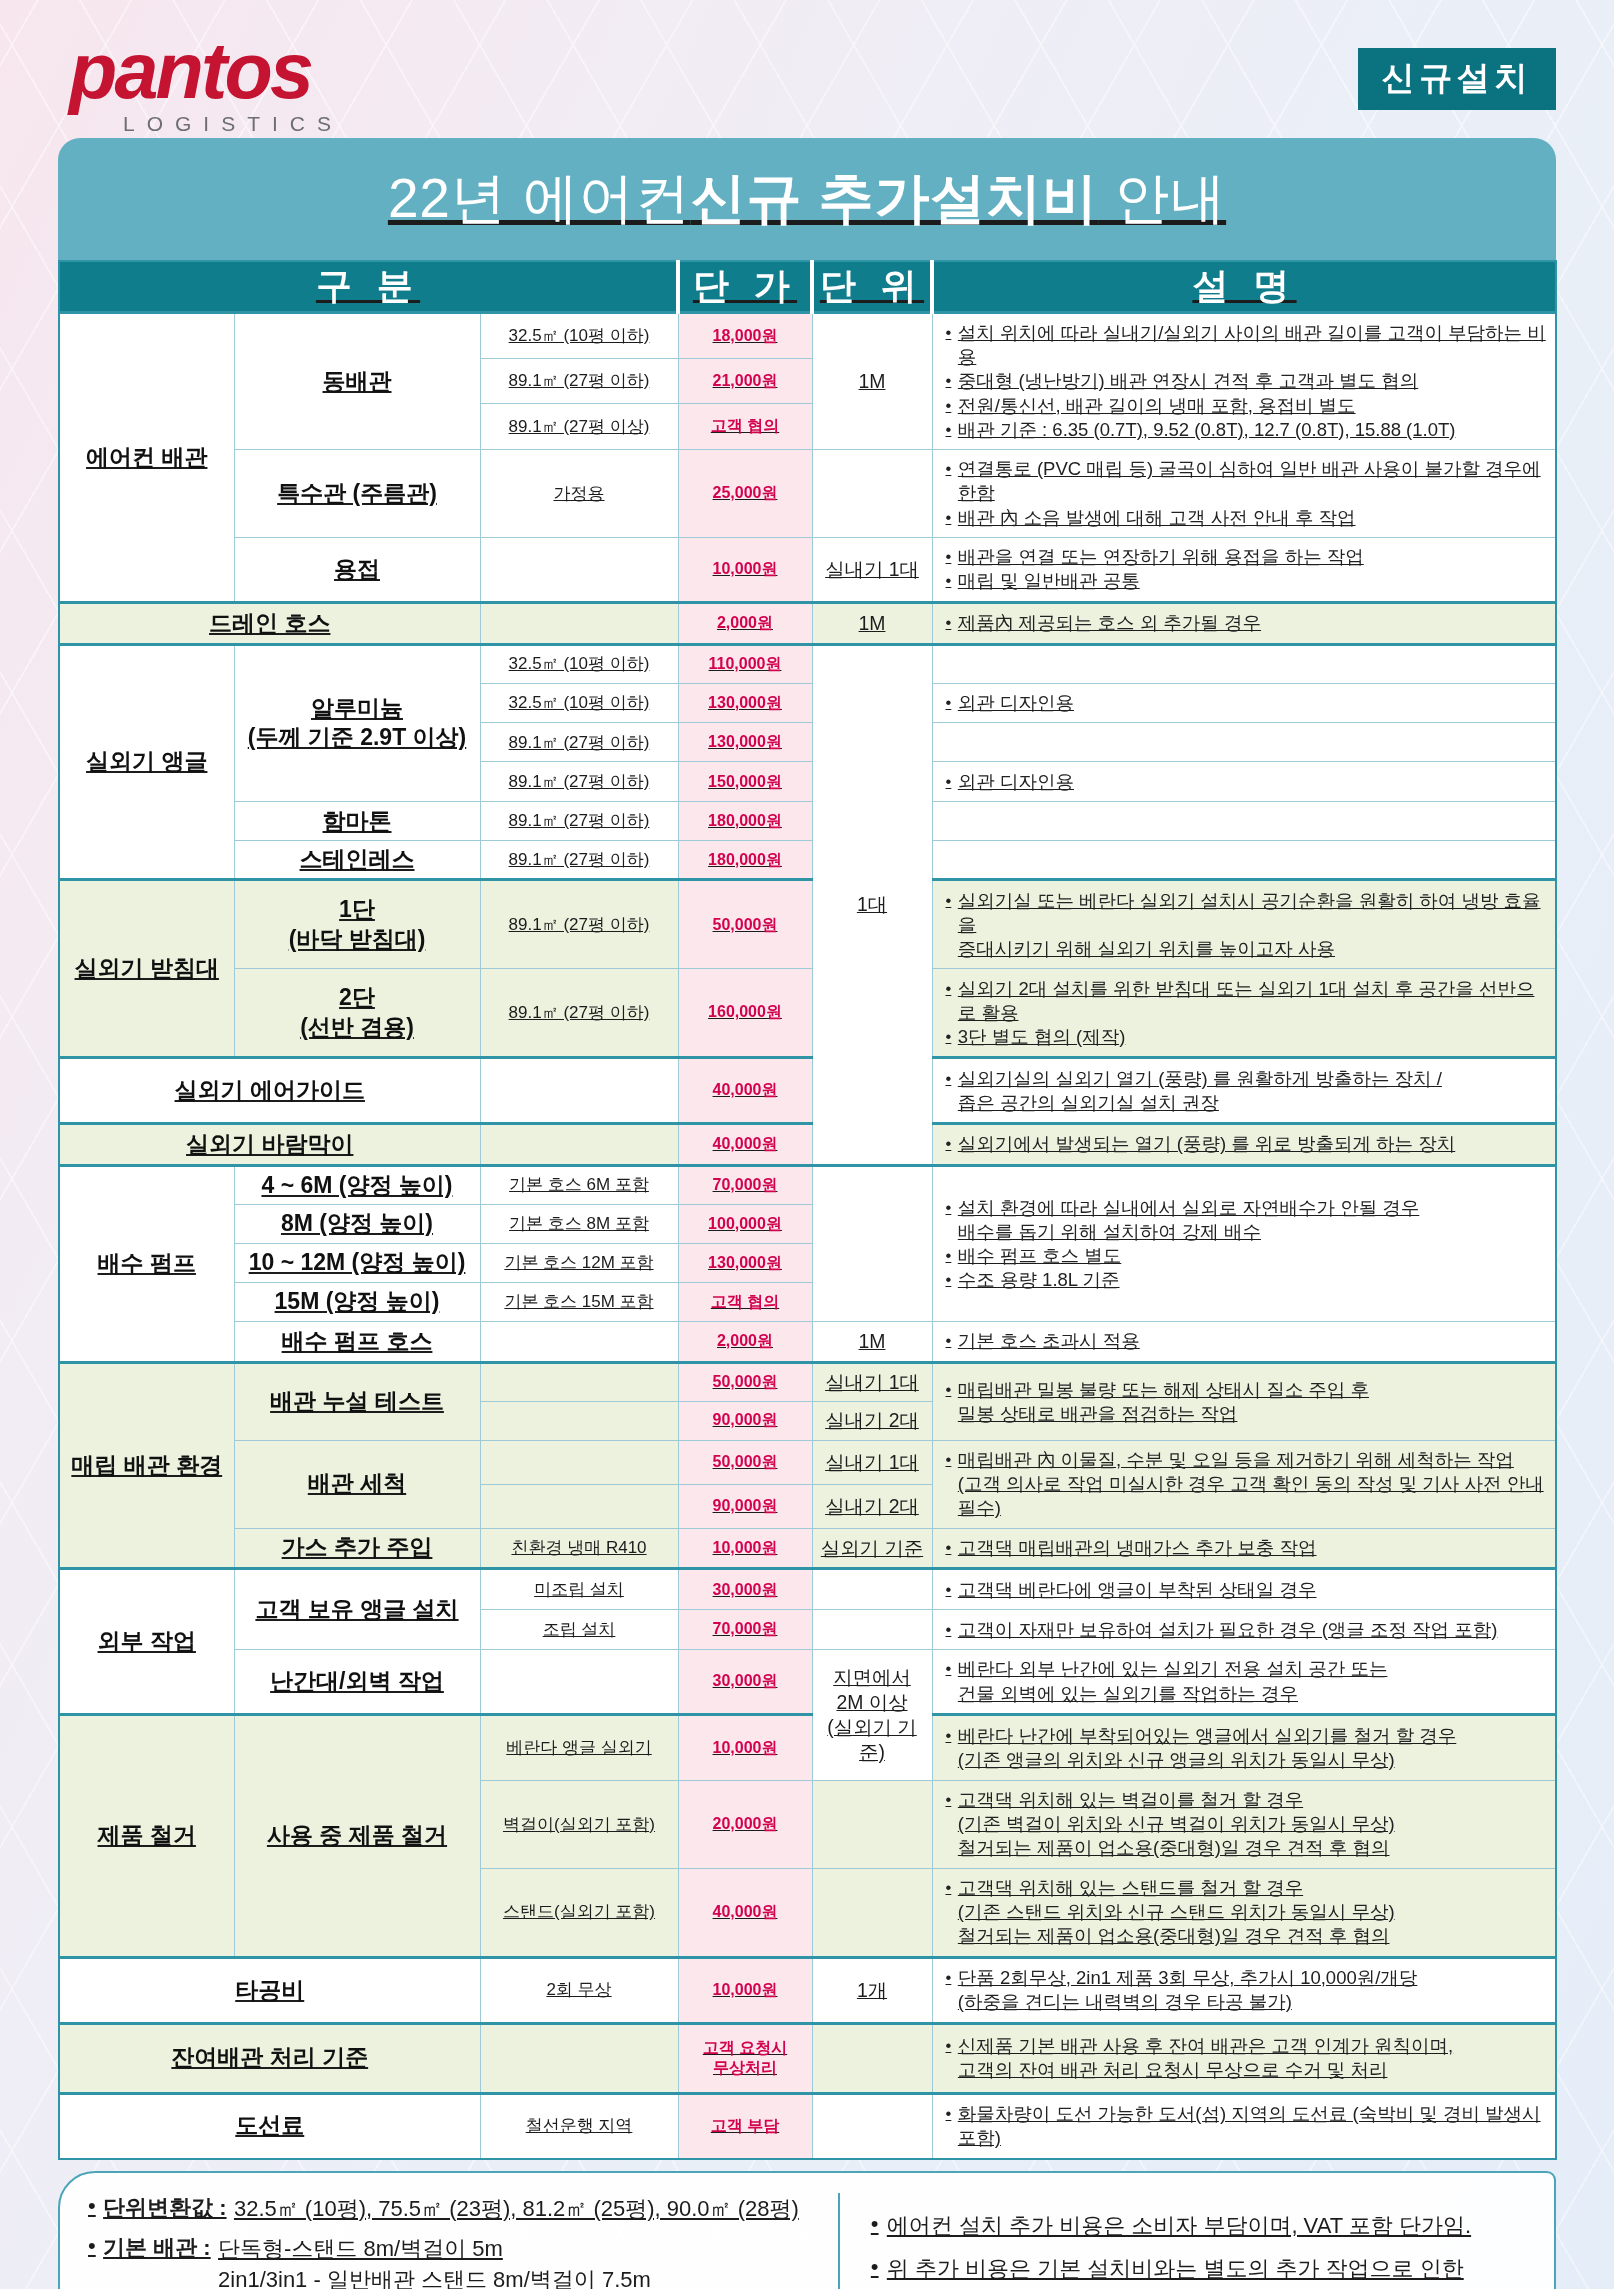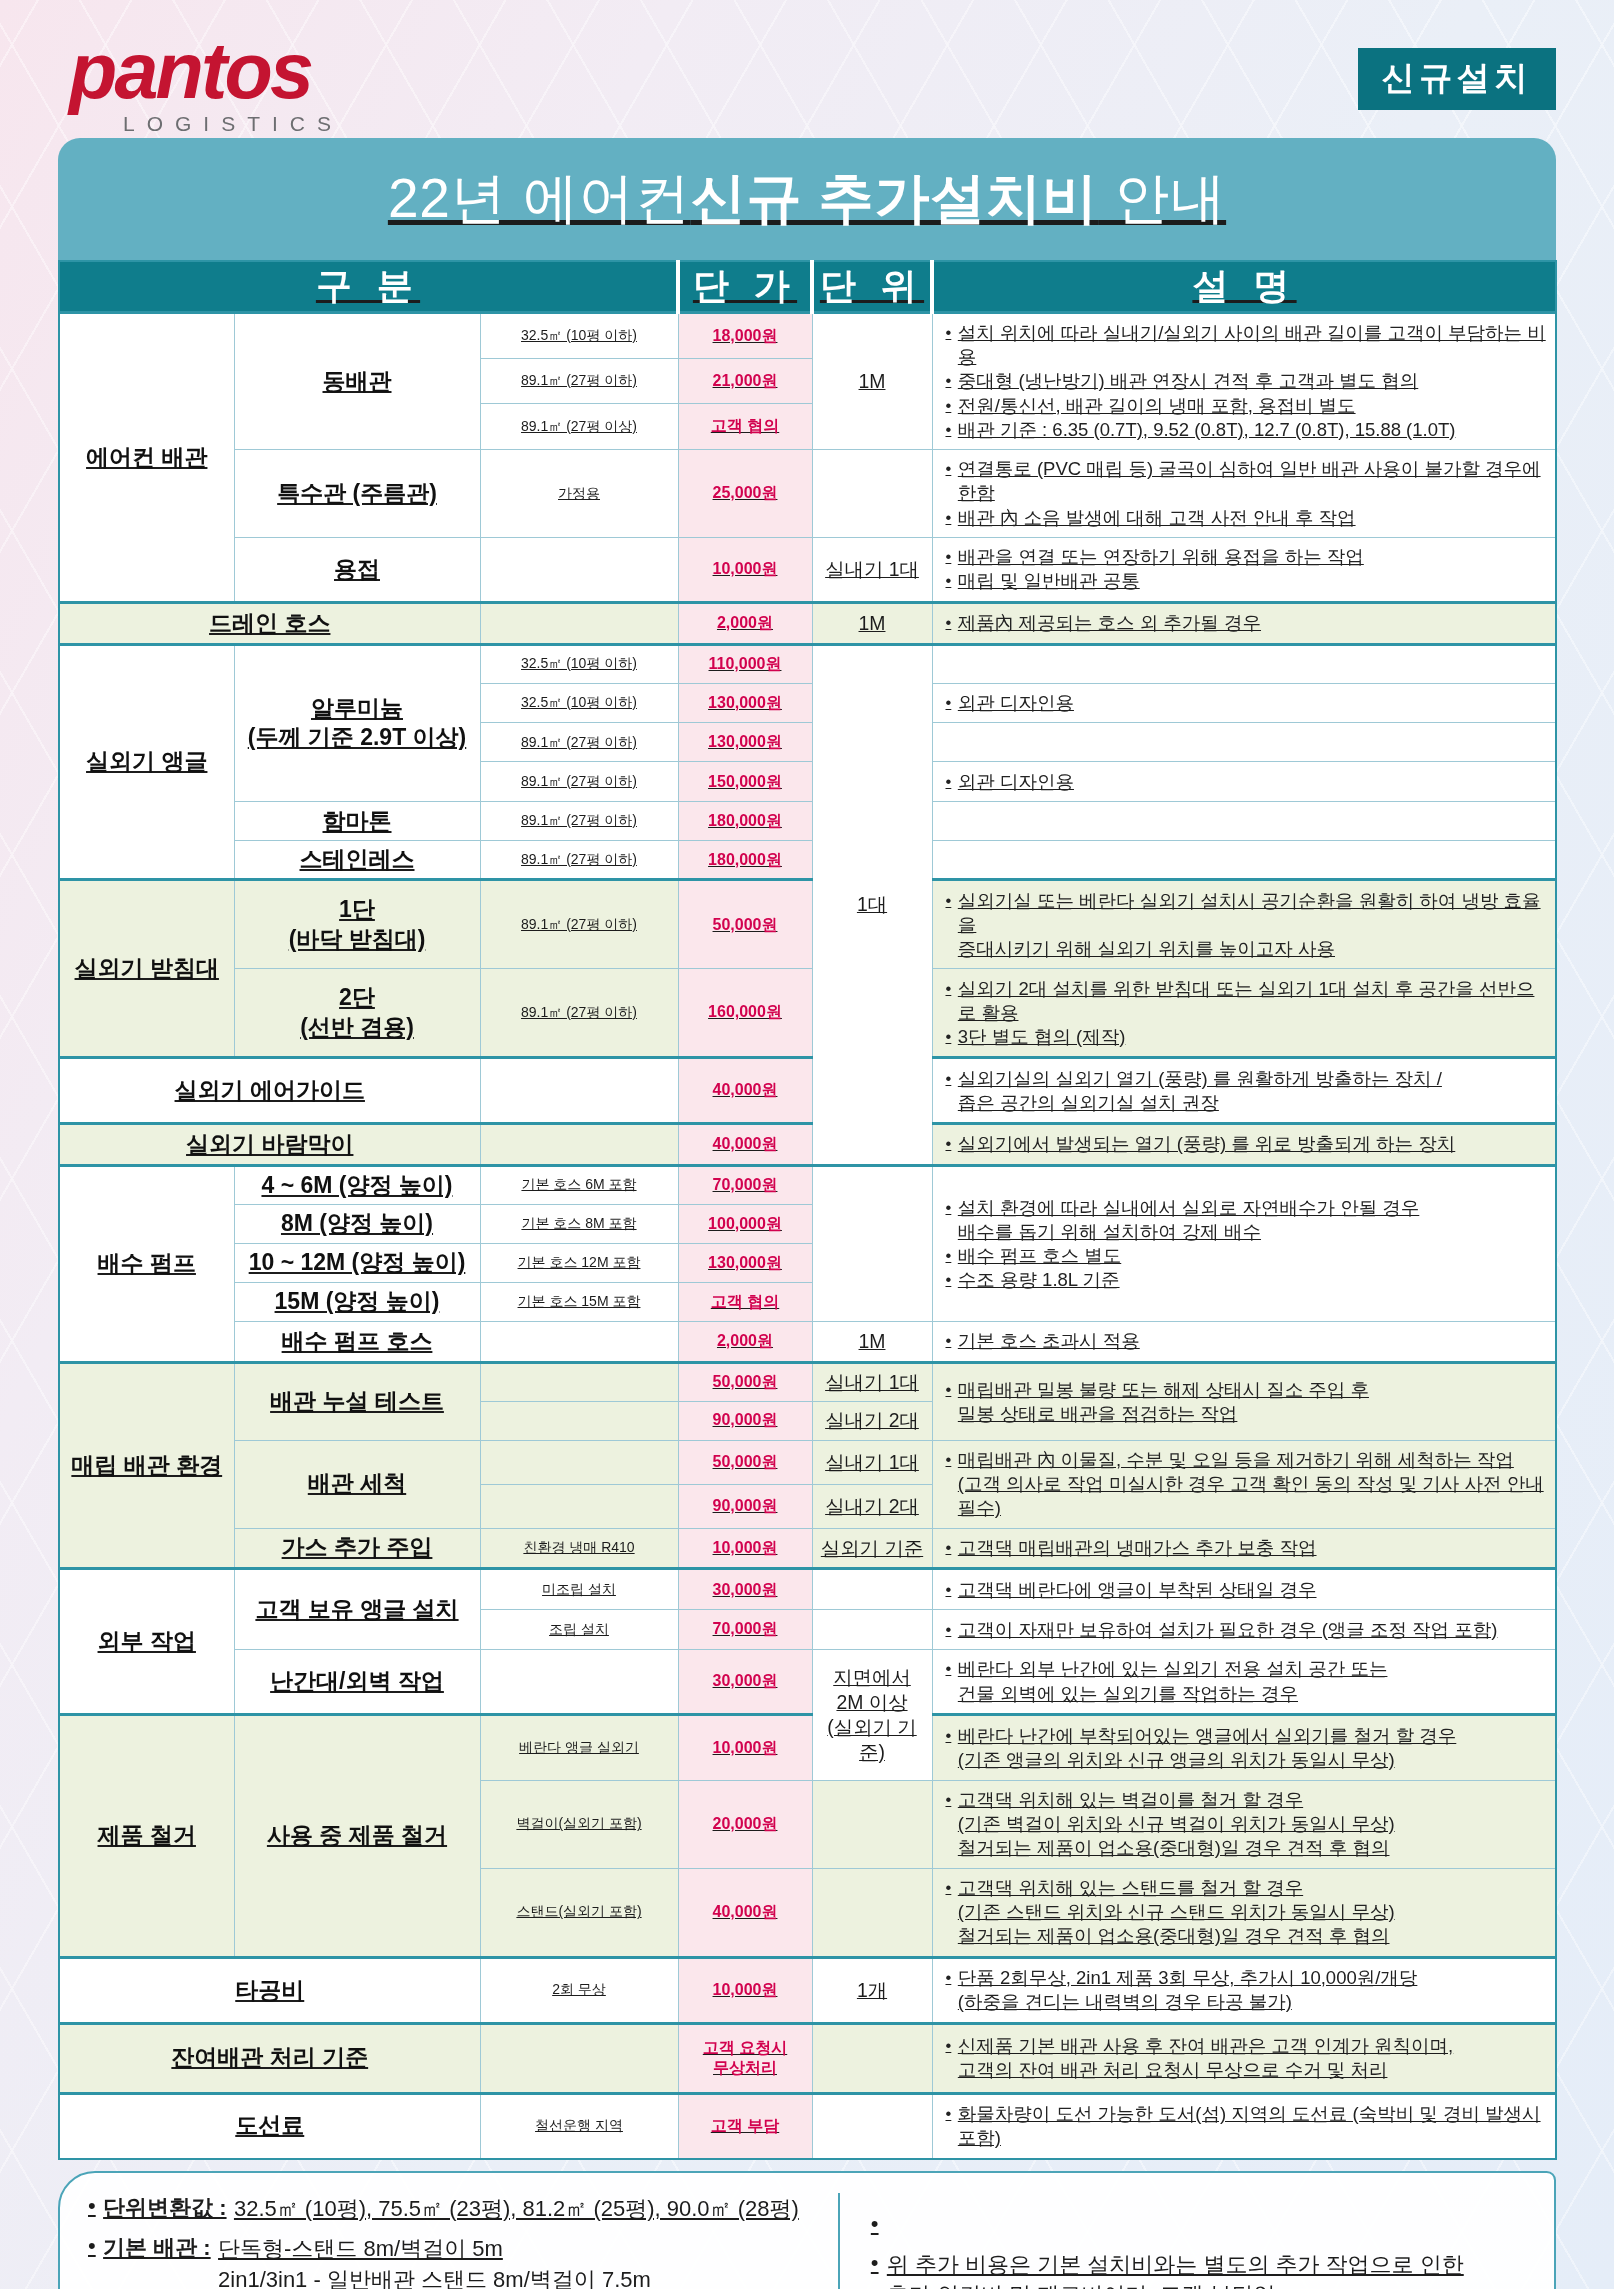--- a/index.html
+++ b/index.html
@@ -30,21 +30,21 @@
   .title-banner h1 { color:#fff; font-size:55px; font-weight:400; letter-spacing:0.9px; white-space:pre; }
   .title-banner h1 .b { font-weight:bold; }
 
   
   table { border-collapse:collapse; width:1498px; table-layout:fixed; background:#fff; border:2.8px solid #2e94a6; }
   th { background:#0f7d8c; color:#fff; font-weight:bold; font-size:36px; letter-spacing:7.4px; height:44px; }
   .th-bar { border-left:4.6px solid #fff; }
   td { border:0.9px solid #9ec9d6; vertical-align:middle; text-align:center; font-size:20px; line-height:1.28; padding:2.8px 5.5px; white-space:pre-line; }
   .bg-w { background:#ffffff; } .bg-g { background:#edf2df; }
   .td-cat, .td-sub, .td-label { font-weight:bold; font-size:23px; color:#111; }
-  .td-spec { font-size:14px;margin-left:46px; }
+  .td-spec { font-size:17px;margin-left:46px; }
   .td-unit { font-size:19.4px; }
   .td-price { font-weight:bold; font-size:16px; color:#d2024e; background:#fbe7ec !important; }
   .td-desc { text-align:left; font-size:18.5px; padding:7.4px 7.4px 7.4px 13px; color:#222; }
   .bl { display:flex; align-items:flex-start; }
   .bl .dot { margin:0 6.5px 0 0; font-size:16.6px; line-height:1.45; }
   .bl .bt { white-space:pre-line; line-height:1.3; }
   .st { border-top:3.7px solid #2e94a6; }
 
   
   .notes { margin-top:11px; display:flex; background:rgba(255,255,255,.93); border:2.8px solid #4ba4b8; border-radius:37px 9.2px 9.2px 9.2px; padding:20px 24px 16.6px 28px; min-height:185px; }
@@ -349,20 +349,21 @@
             <span class="nlab">기본 배관 :</span>
             <span class="ntxt">
               <div>단독형-스탠드 8m/벽걸이 5m</div>
               <div>2in1/3in1 - 일반배관 스탠드 8m/벽걸이 7.5m</div>
             </span>
           </div>
         </div>
       <div class="notes-right" id="notes-right">
           <div class="rnote">
             <span class="ndot">•</span>
+            <span class="rtx">에어컨 설치 추가 비용은 소비자 부담이며, VAT 포함 단가임.</span>
           </div>
           <div class="rnote">
             <span class="ndot">•</span>
             <span class="rtx">위 추가 비용은 기본 설치비와는 별도의 추가 작업으로 인한
 추가 인건비 및 재료비이며, 고객 부담임</span>
           </div>
         </div>
     </div>
 
   </div>

